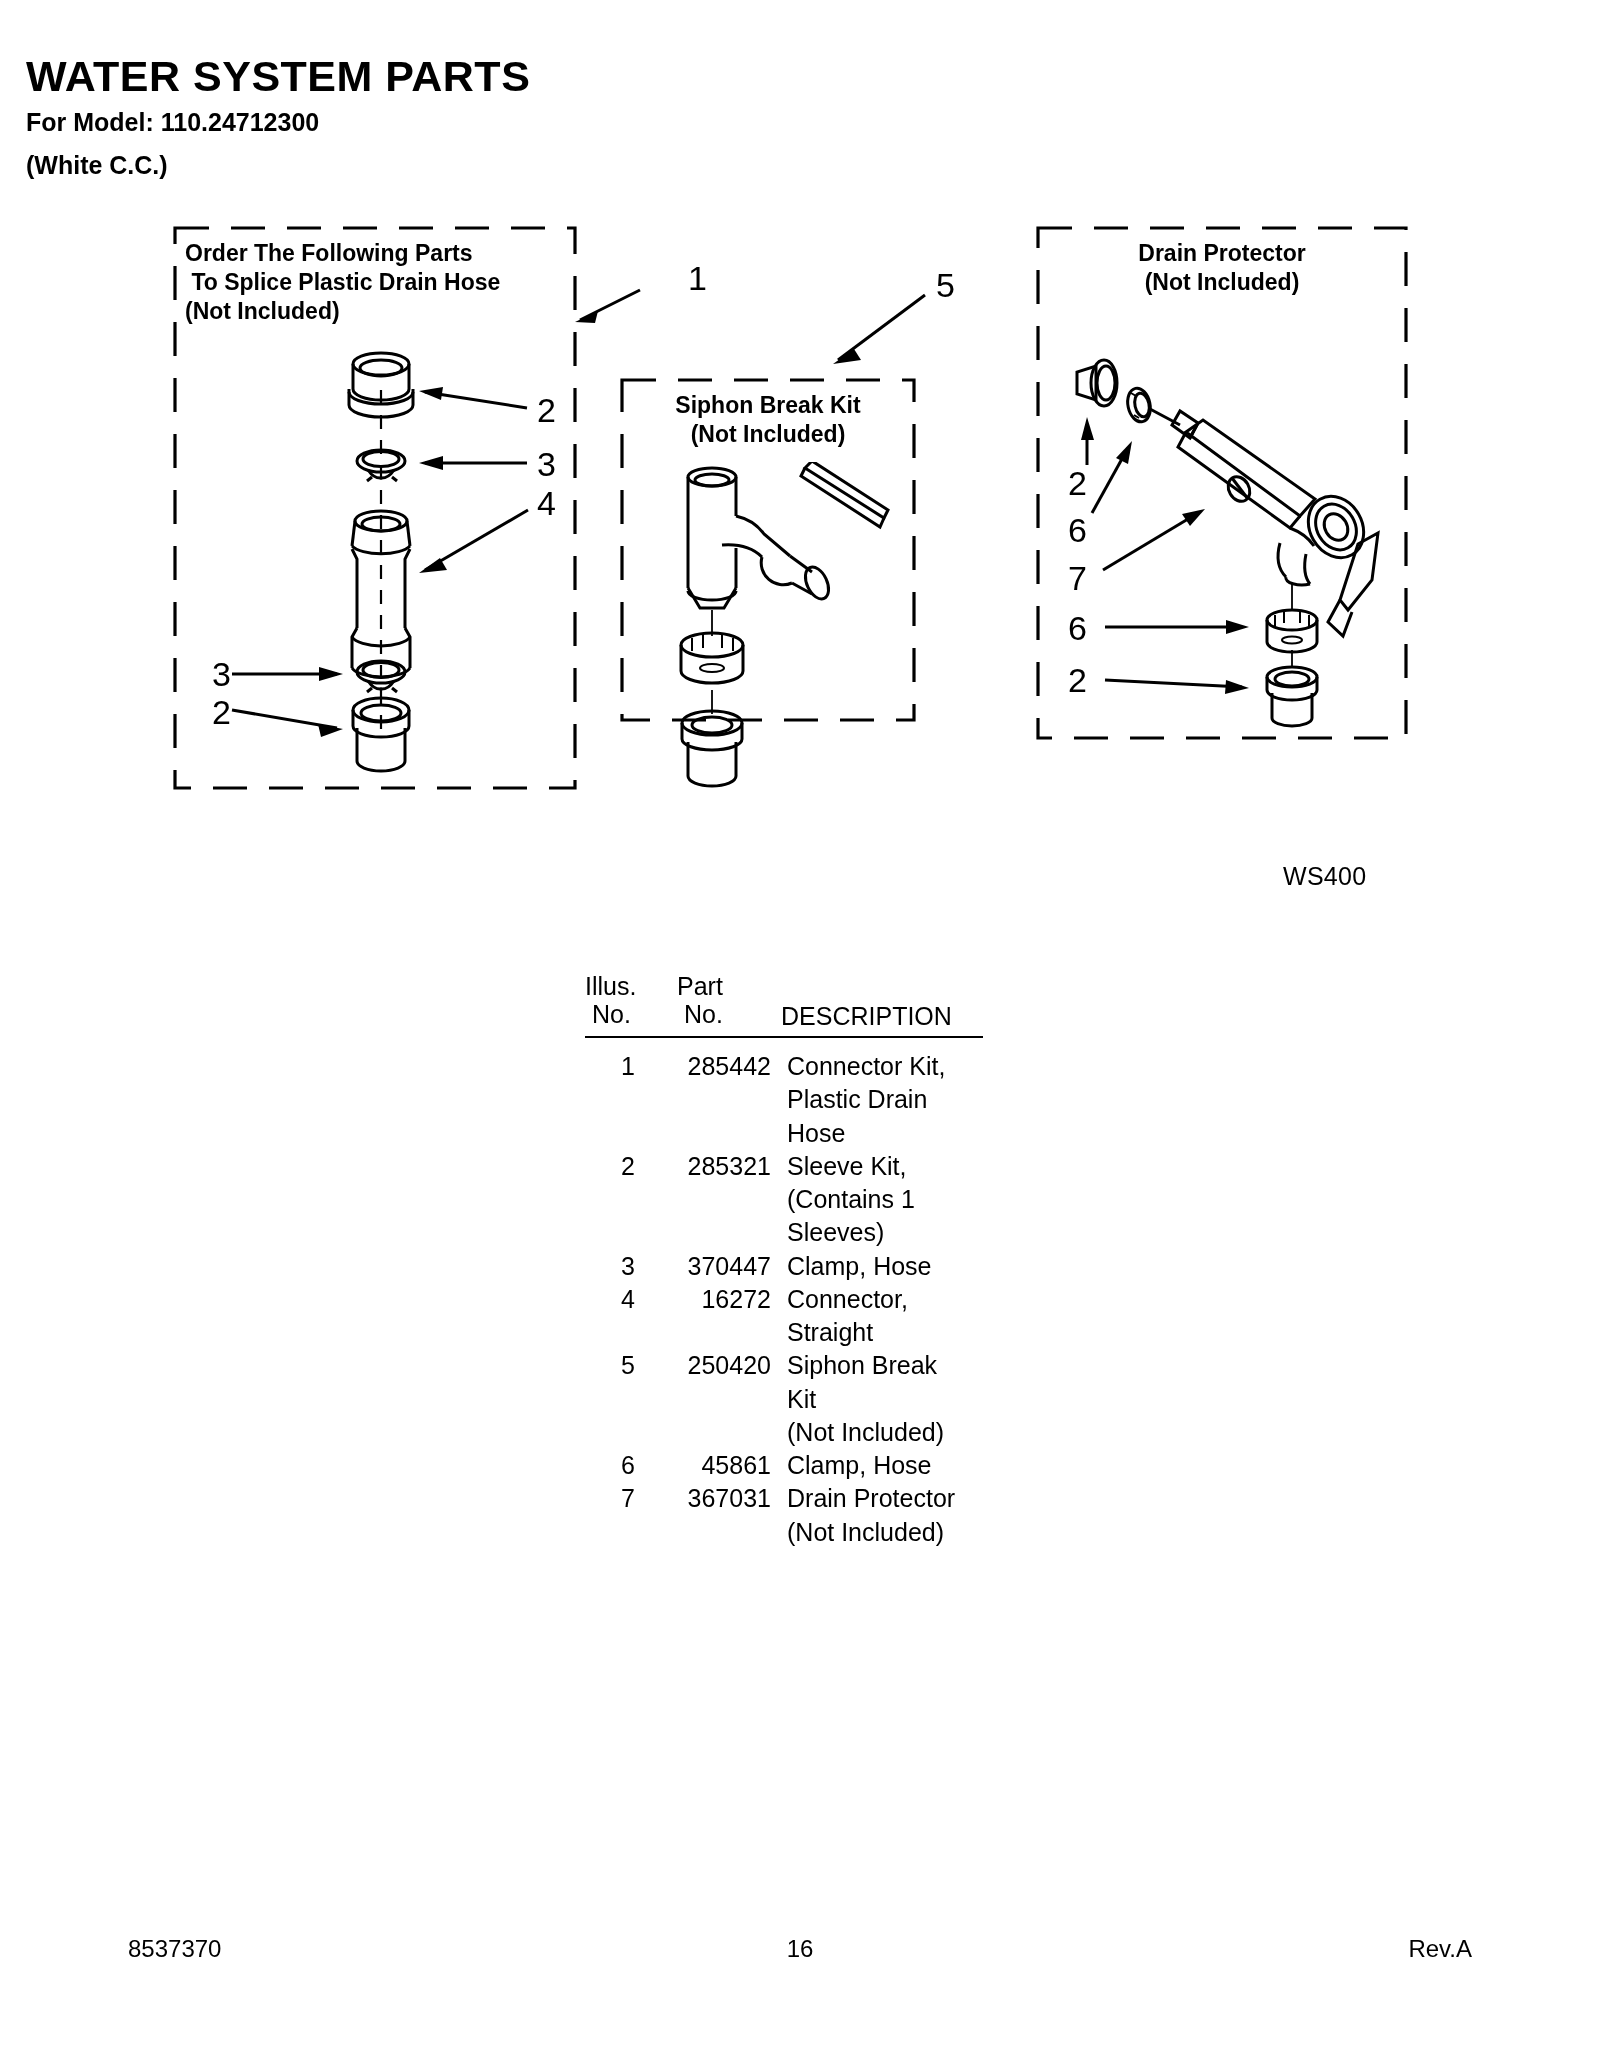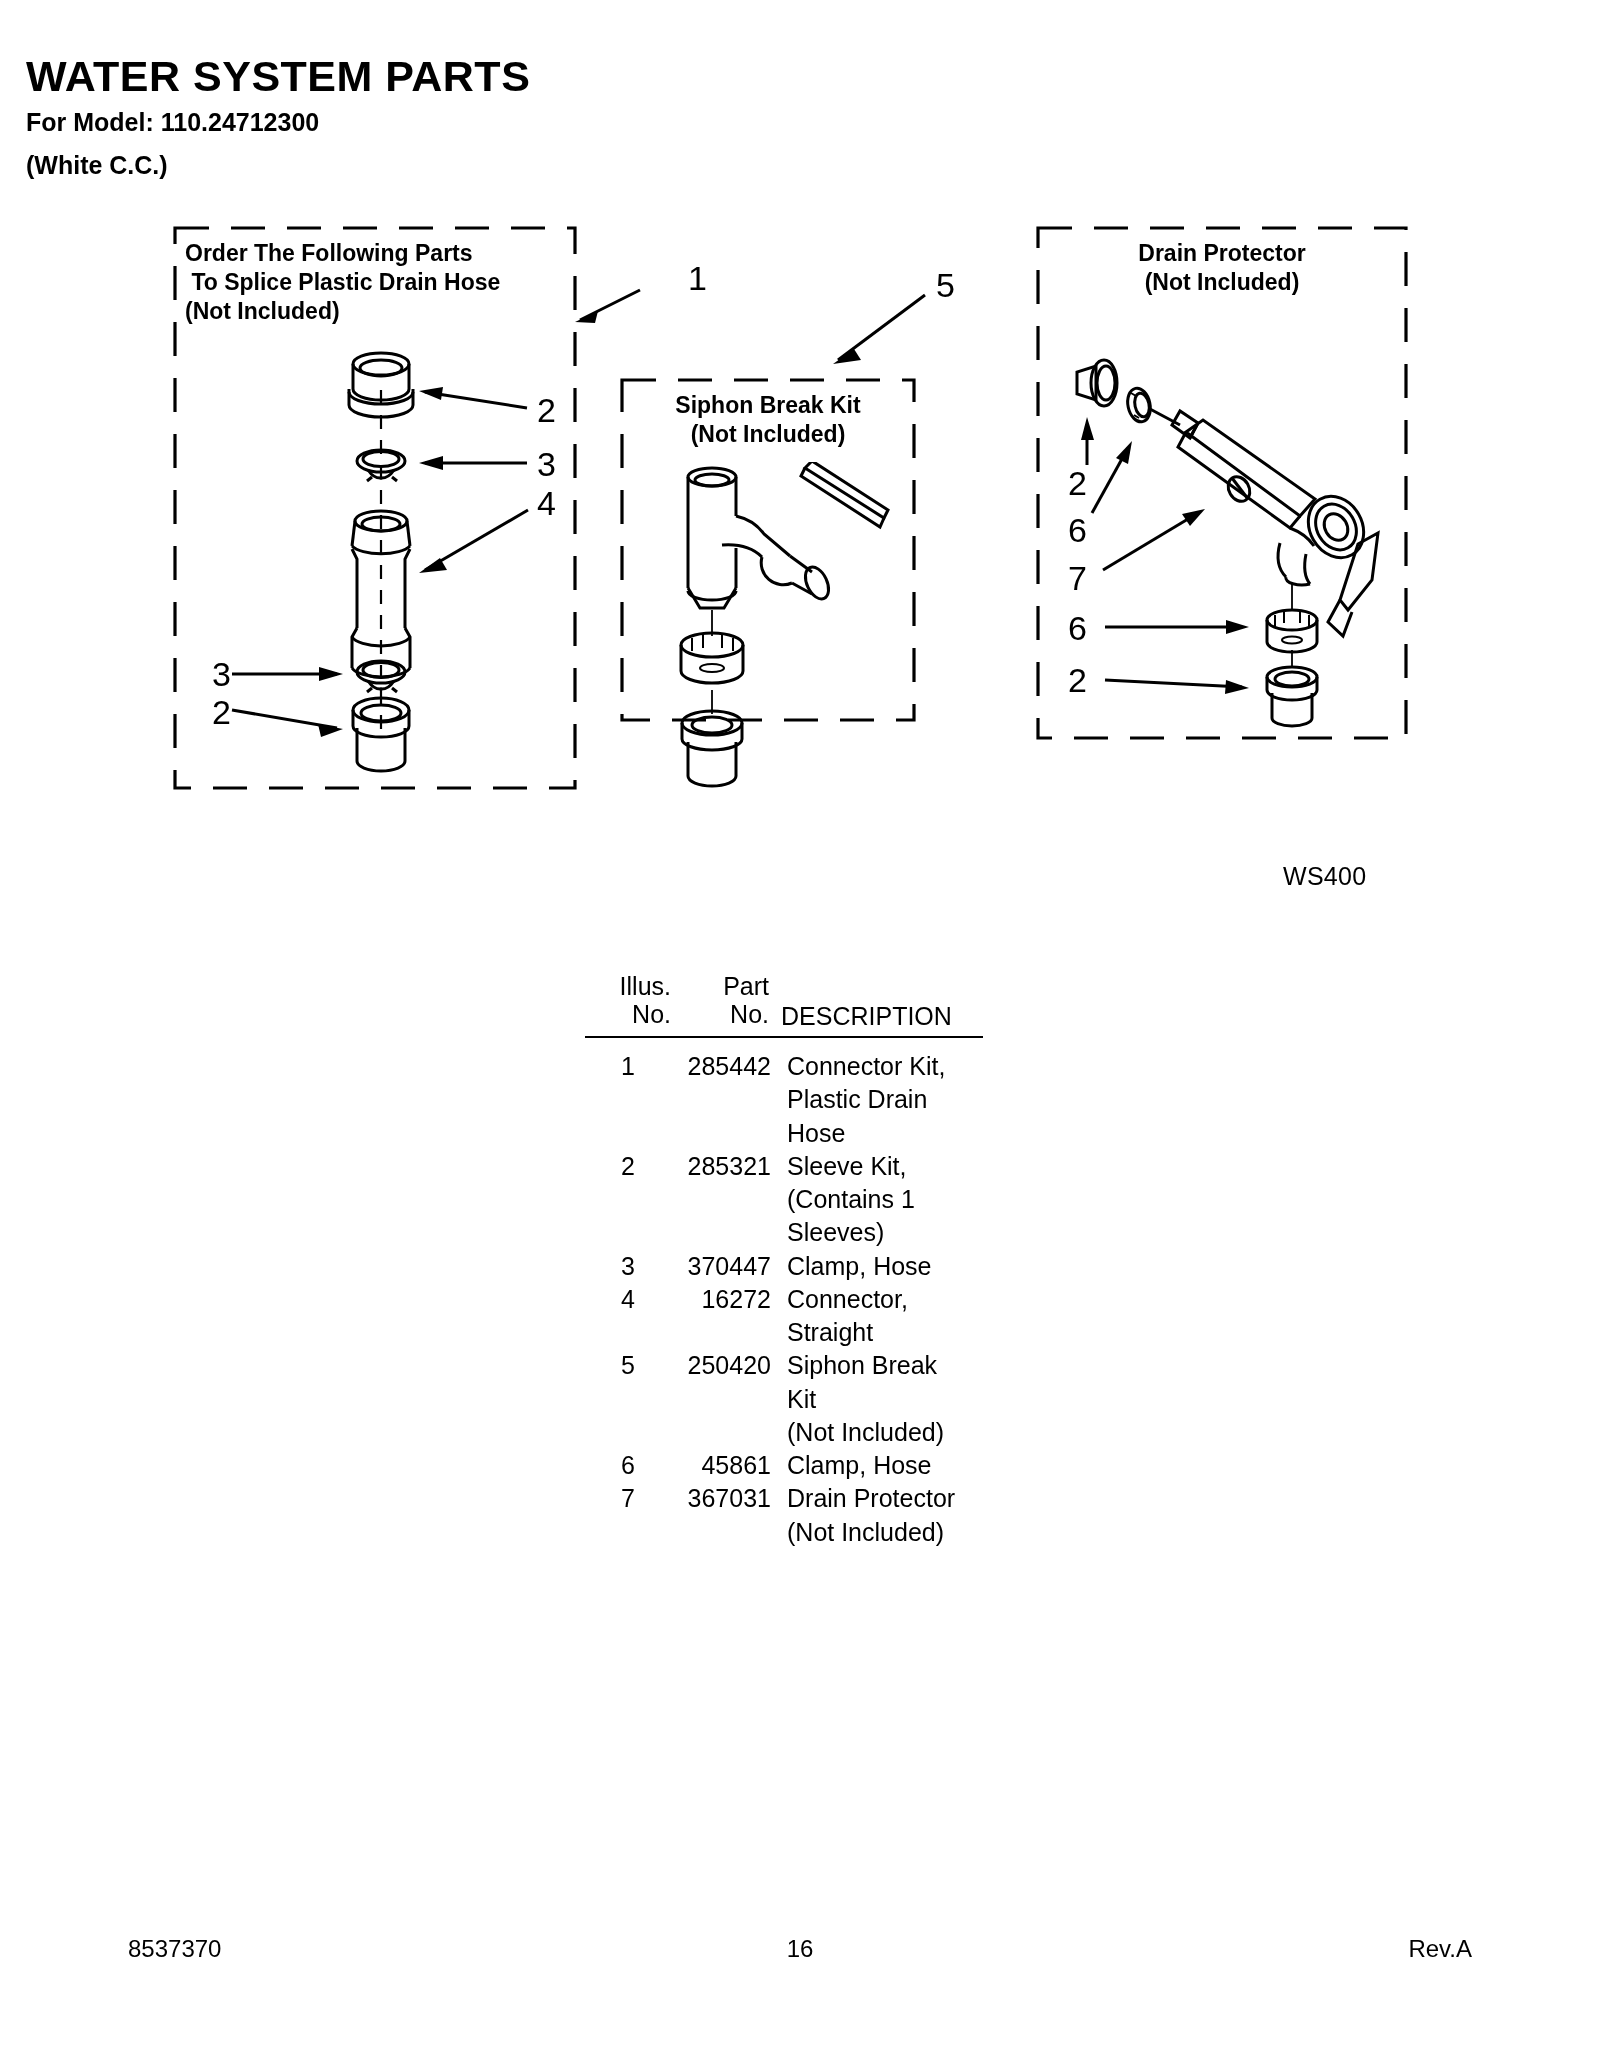--- a/index.html
+++ b/index.html
@@ -85,21 +85,21 @@
     width: 430px;
     font-size: 25px;
     line-height: 1.0;
   }
   .pt-head {
     position: relative;
     height: 62px;
   }
   .pt-head .hcell {
     position: absolute;
-    text-align: right;
+    text-align: left;
     line-height: 1.12;
     white-space: pre;
   }
   .pt-head .h-illus { left: 0px;   top: 0px;  width: 86px; }
   .pt-head .h-part  { left: 92px;  top: 0px;  width: 92px; }
   .pt-head .h-desc  { left: 196px; top: 30px; width: 234px; text-align: left; }
   .pt-rule {
     position: absolute;
     left: 0px;
     top: 64px;

